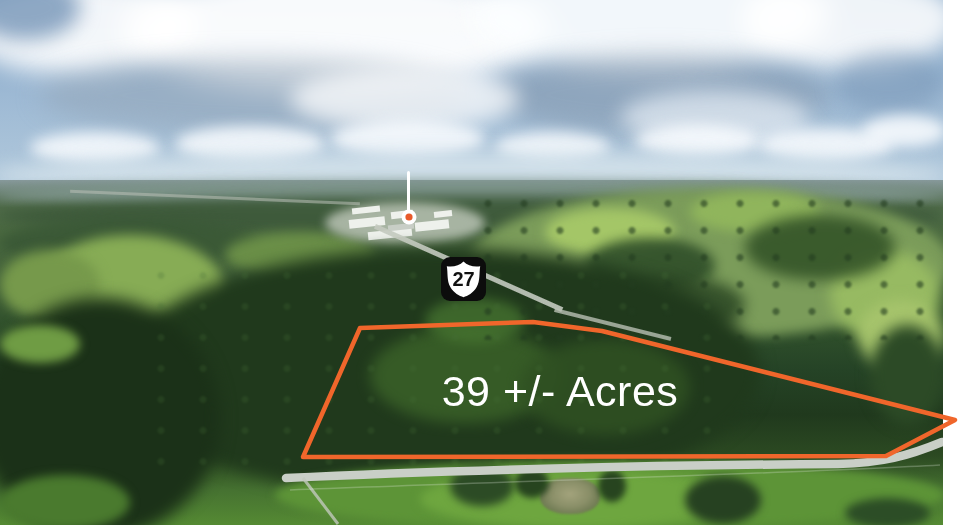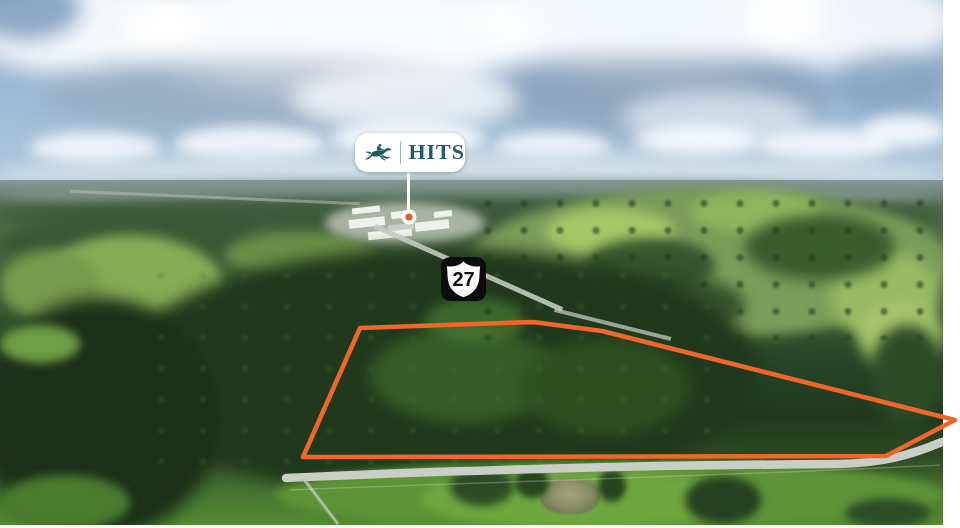--- a/index.html
+++ b/index.html
@@ -104,45 +104,28 @@
       <path d="M286,478 C430,471 650,465 838,464 C882,463 908,456 942,442" fill="none" stroke-width="8.5" stroke-linecap="round" stroke="#C9CFC7"></path>
       <path d="M303,478 L338,524" fill="none" stroke="#c2c8bd" stroke-width="3" opacity=".8"></path>
       <path d="M290,490 C500,482 800,473 940,465" fill="none" stroke="rgba(225,232,222,.28)" stroke-width="1.5"></path>
     </svg>
   </div>
 
   <svg class="overlay-svg" width="960" height="528" viewBox="0 0 960 528">
     <polygon points="360,328 533,322 602,331 955,420 886,456 303,457" fill="none" stroke-width="4.5" stroke-linejoin="round" stroke="#F0662B"></polygon>
   </svg>
 
+  <div class="acres-label">39 +/- Acres</div>
 
   <div class="pin-stem"></div>
   <svg class="pin-dot" width="16" height="16" viewBox="0 0 16 16">
     <circle cx="8" cy="8" r="7.5" fill="#FFFFFF"></circle>
     <circle cx="8" cy="8" r="3.6" fill="#E85A2A"></circle>
   </svg>
 
-  <div class="pin-badge">
-    <svg width="36" height="26" viewBox="0 0 50 34">
-      <g fill="#1D5B69">
-        <ellipse cx="23" cy="17.5" rx="10.5" ry="4.6" transform="rotate(-10 23 17.5)"></ellipse>
-        <path d="M30.5,13.5 L38,9.5 Q40.5,8.5 42,9.5 L44.5,11 L43,12.5 L38.5,13.5 L33.5,17 Z"></path>
-        <path d="M30,20 L38,23.5 L42.5,23 L42,25 L36.5,26 L28.5,22.5 Z"></path>
-        <path d="M28,21 L33,26 L36,28 L34.5,29 L30,26.5 L26,22 Z"></path>
-        <path d="M16,20.5 L9,26.5 L4,27.5 L4.5,25.5 L8.5,24 L13.5,18.5 Z"></path>
-        <path d="M12.5,15.5 Q7,13.5 3.5,15.5 Q7.5,17.5 12,18.5 Z"></path>
-        <path d="M22,7 Q25,5.5 27,7.5 L28.5,11.5 Q25.5,13.5 22.5,13 Z"></path>
-        <circle cx="26.8" cy="5" r="2.3"></circle>
-        <path d="M26.5,9 L33,12 L32.5,13.8 L25.8,11.5 Z"></path>
-        <path d="M23,13 L24.5,18.5 L27,20 L25,21 L22,19 L21.5,13.5 Z"></path>
-      </g>
-    </svg>
-    <div class="badge-divider"></div>
-    <div class="hits-text">HITS</div>
-  </div>
 
   <div class="route-shield">
     <svg width="45" height="44" viewBox="0 0 45 44">
       <path d="M22.5,4.5 C18.5,8.8 11.5,10.4 5.8,9.2 C7,15.5 5.6,23.5 9.3,30 C13,36.3 18.2,38.8 22.5,40.2 C26.8,38.8 32,36.3 35.7,30 C39.4,23.5 38,15.5 39.2,9.2 C33.5,10.4 26.5,8.8 22.5,4.5 Z" fill="#FFFFFF"></path>
       <text class="shield-num" x="22.5" y="29" text-anchor="middle" font-size="20" fill="#111111">27</text>
     </svg>
   </div>
 
 </div>
 

